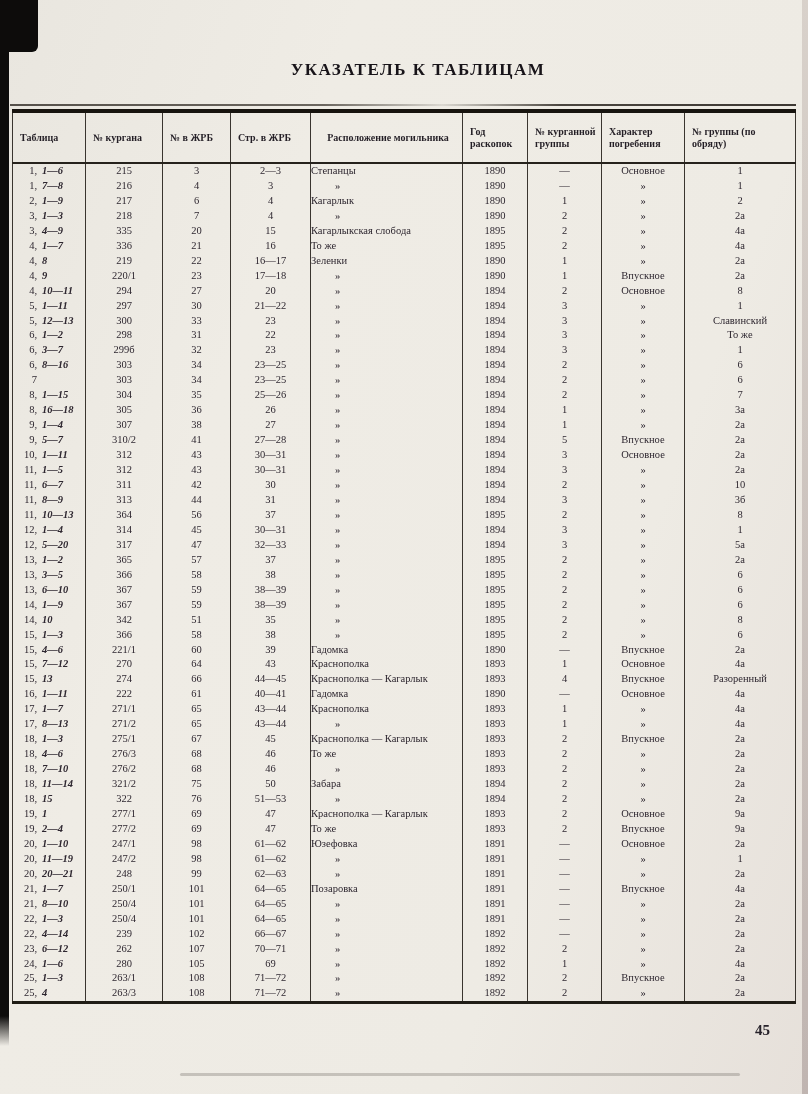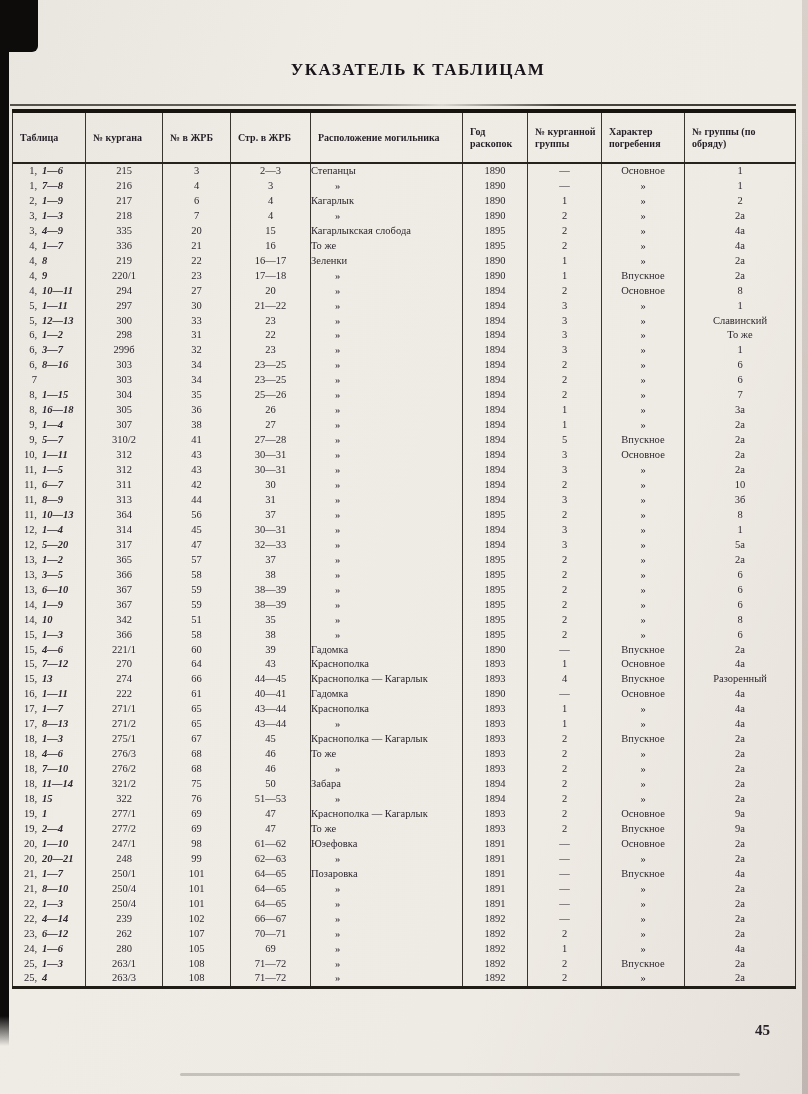--- a/index.html
+++ b/index.html
@@ -31,21 +31,21 @@
   }
   table.idx th,table.idx td{
     border-left:1px solid #3a352f;overflow:hidden;white-space:nowrap;
   }
   table.idx th:last-child,table.idx td:last-child{border-right:1px solid #3a352f;margin-left:24px;}
   table.idx thead th{
     height:45px;vertical-align:middle;text-align:left;padding:2px 4px 2px 7px;
     font-size:10px;line-height:1.2;font-weight:bold;color:#241f26;white-space:normal;
     border-bottom:2px solid #26221c;
   }
-  table.idx thead th.center{}
+  table.idx thead th.center{text-align:center;}
   table.idx td{
     height:14.95px;font-size:10.5px;line-height:14.95px;padding:0;
   }
   td.c0{padding-left:4px;}
   td.c0 .plate{display:inline-block;width:24px;text-align:right;}
   td.c0 .figs{font-style:italic;margin-left:5px;font-weight:bold;}
   td.c1,td.c2,td.c3,td.c5,td.c6,td.c7,td.c8{text-align:center;}
   td.c4{padding-left:7px;text-align:left;}
   td.c4.ditto{padding-left:24px;}
   .page-number{position:absolute;left:700px;top:1022px;width:70px;text-align:right;
@@ -589,20 +589,31 @@
         <td class="c1">247/1</td>
         <td class="c2">98</td>
         <td class="c3">61—62</td>
         <td class="c4">Юзефовка</td>
         <td class="c5">1891</td>
         <td class="c6">—</td>
         <td class="c7">Основное</td>
         <td class="c8">2а</td>
       </tr>
       <tr>
+        <td class="c0"><span class="plate">20,</span><span class="figs">11—19</span></td>
+        <td class="c1">247/2</td>
+        <td class="c2">98</td>
+        <td class="c3">61—62</td>
+        <td class="c4 ditto">»</td>
+        <td class="c5">1891</td>
+        <td class="c6">—</td>
+        <td class="c7">»</td>
+        <td class="c8">1</td>
+      </tr>
+      <tr>
         <td class="c0"><span class="plate">20,</span><span class="figs">20—21</span></td>
         <td class="c1">248</td>
         <td class="c2">99</td>
         <td class="c3">62—63</td>
         <td class="c4 ditto">»</td>
         <td class="c5">1891</td>
         <td class="c6">—</td>
         <td class="c7">»</td>
         <td class="c8">2а</td>
       </tr>

